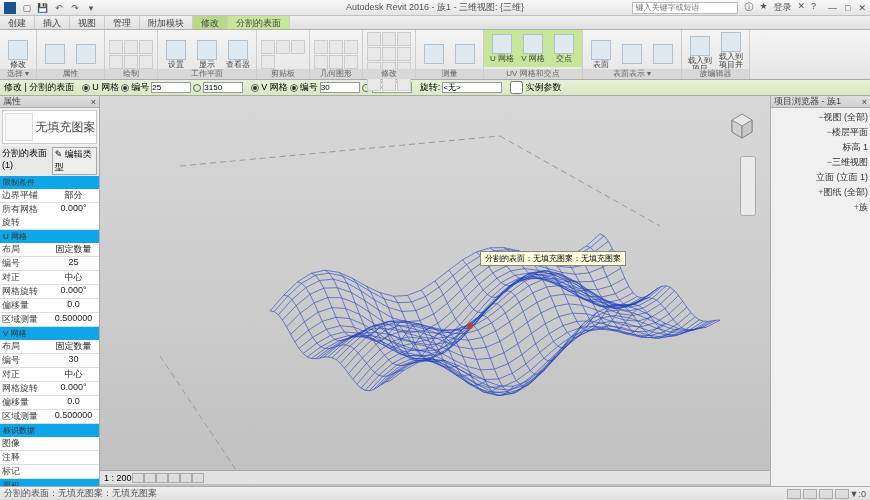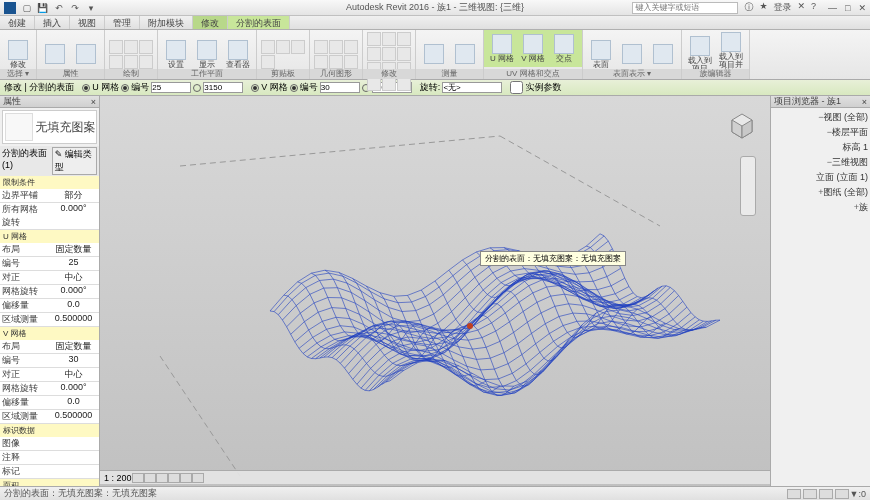--- a/index.html
+++ b/index.html
@@ -39,21 +39,21 @@
 .optionsbar .spacer { flex: 1; }
 
 .main { display: flex; height: 400px; }
 .left-panel { width: 100px; background: #f0f0f0; border-right: 1px solid #aaa; display: flex; flex-direction: column; }
 .panel-header { height: 12px; background: linear-gradient(#e0e0e0,#d0d0d0); padding: 0 3px; font-size: 8px; color: #444; display: flex; align-items: center; border-bottom: 1px solid #aaa; }
 .panel-header .close { margin-left: auto; cursor: pointer; }
 .prop-preview { height: 36px; background: #fff; margin: 2px; border: 1px solid #ccc; display: flex; align-items: center; }
 .prop-preview .thumb { width: 28px; height: 28px; background: #f8f8f8; border: 1px solid #ddd; margin: 2px; }
 .prop-preview .name { font-size: 12px; color: #444; flex: 1; text-align: center; }
 .prop-type-row { display: flex; padding: 1px 2px; background: #e8e8e8; font-size: 8px; }
-.prop-section { background: #fef9c3; padding: 1px 3px; font-size: 8px; color: #333; }
+.prop-section { background: #0ea5e9; padding: 1px 3px; font-size: 8px; color: #333; }
 .prop-row { display: flex; font-size: 8px; border-bottom: 1px solid #ddd; background: #fff; }
 .prop-row .k { width: 48px; padding: 0 2px; color: #444; }
 .prop-row .v { flex: 1; padding: 0 2px; color: #222; background: #fff; text-align: center; }
 
 .viewport { flex: 1; background: linear-gradient(#d8d8d8,#c0c0c0); position: relative; overflow: hidden; }
 .viewport svg { position: absolute; top: 0; left: 0; }
 .view-cube { position: absolute; top: 8px; right: 8px; width: 40px; height: 40px; }
 .nav-wheel { position: absolute; top: 60px; right: 14px; width: 16px; height: 60px; background: rgba(240,240,240,0.8); border: 1px solid #aaa; border-radius: 3px; }
 .tooltip { position: absolute; background: #ffffe0; border: 1px solid #888; padding: 1px 4px; font-size: 8px; }
 

